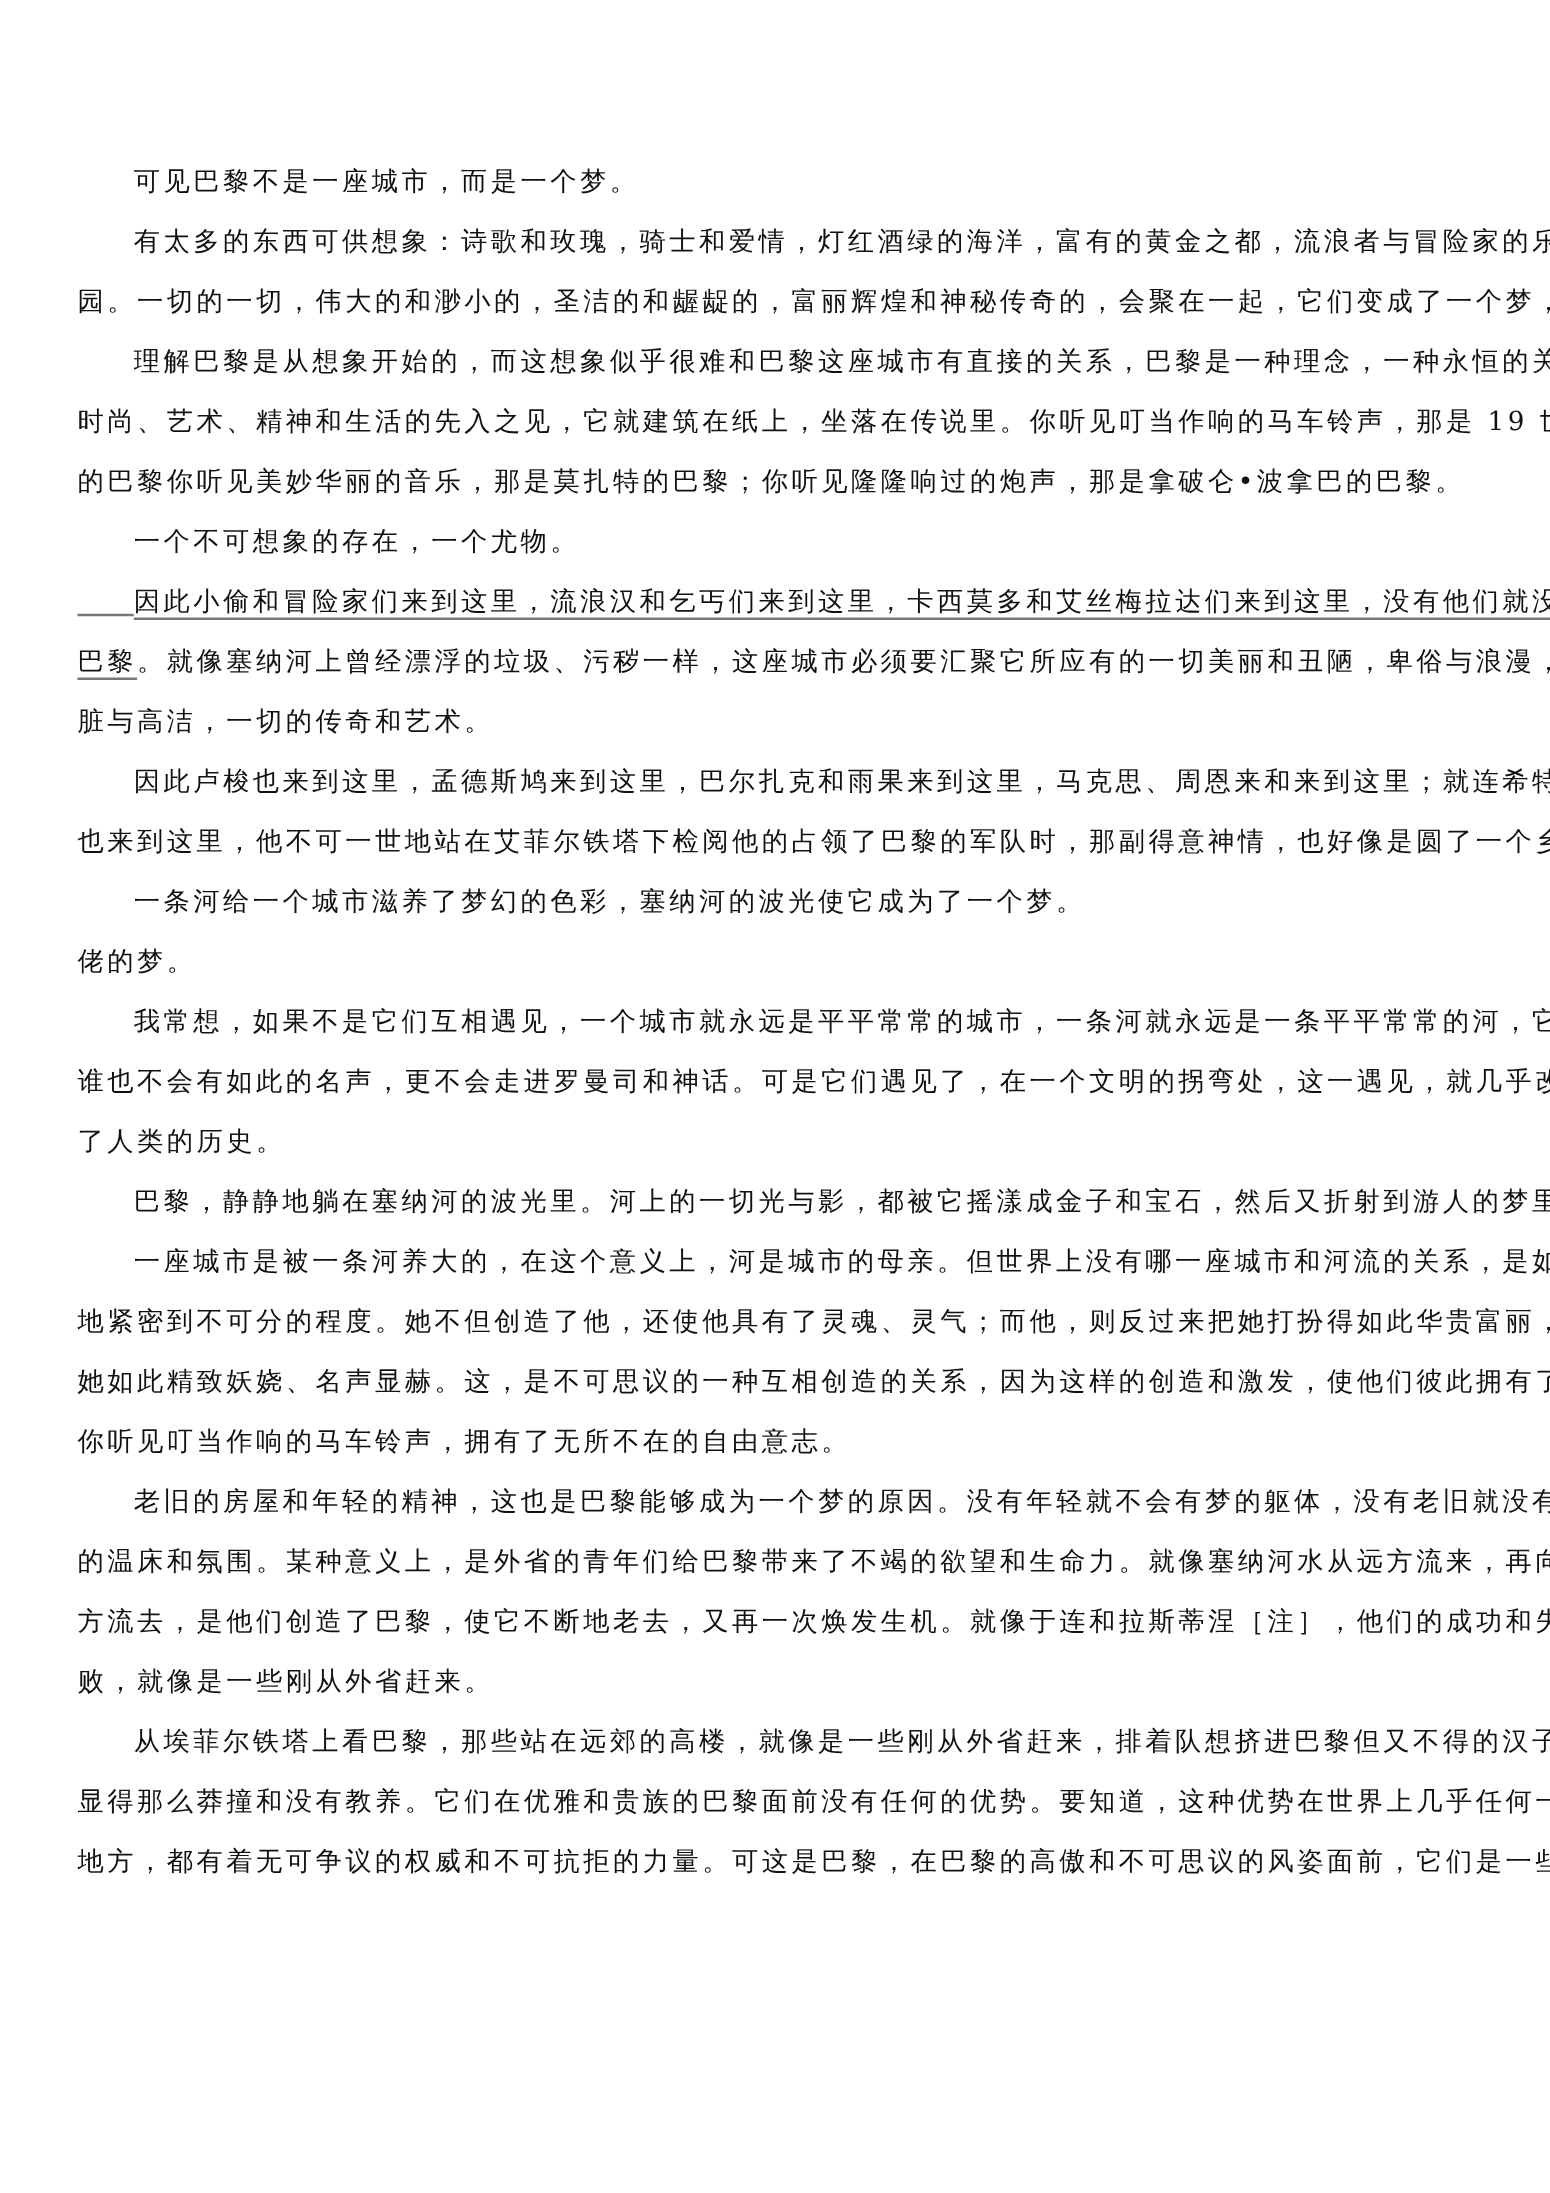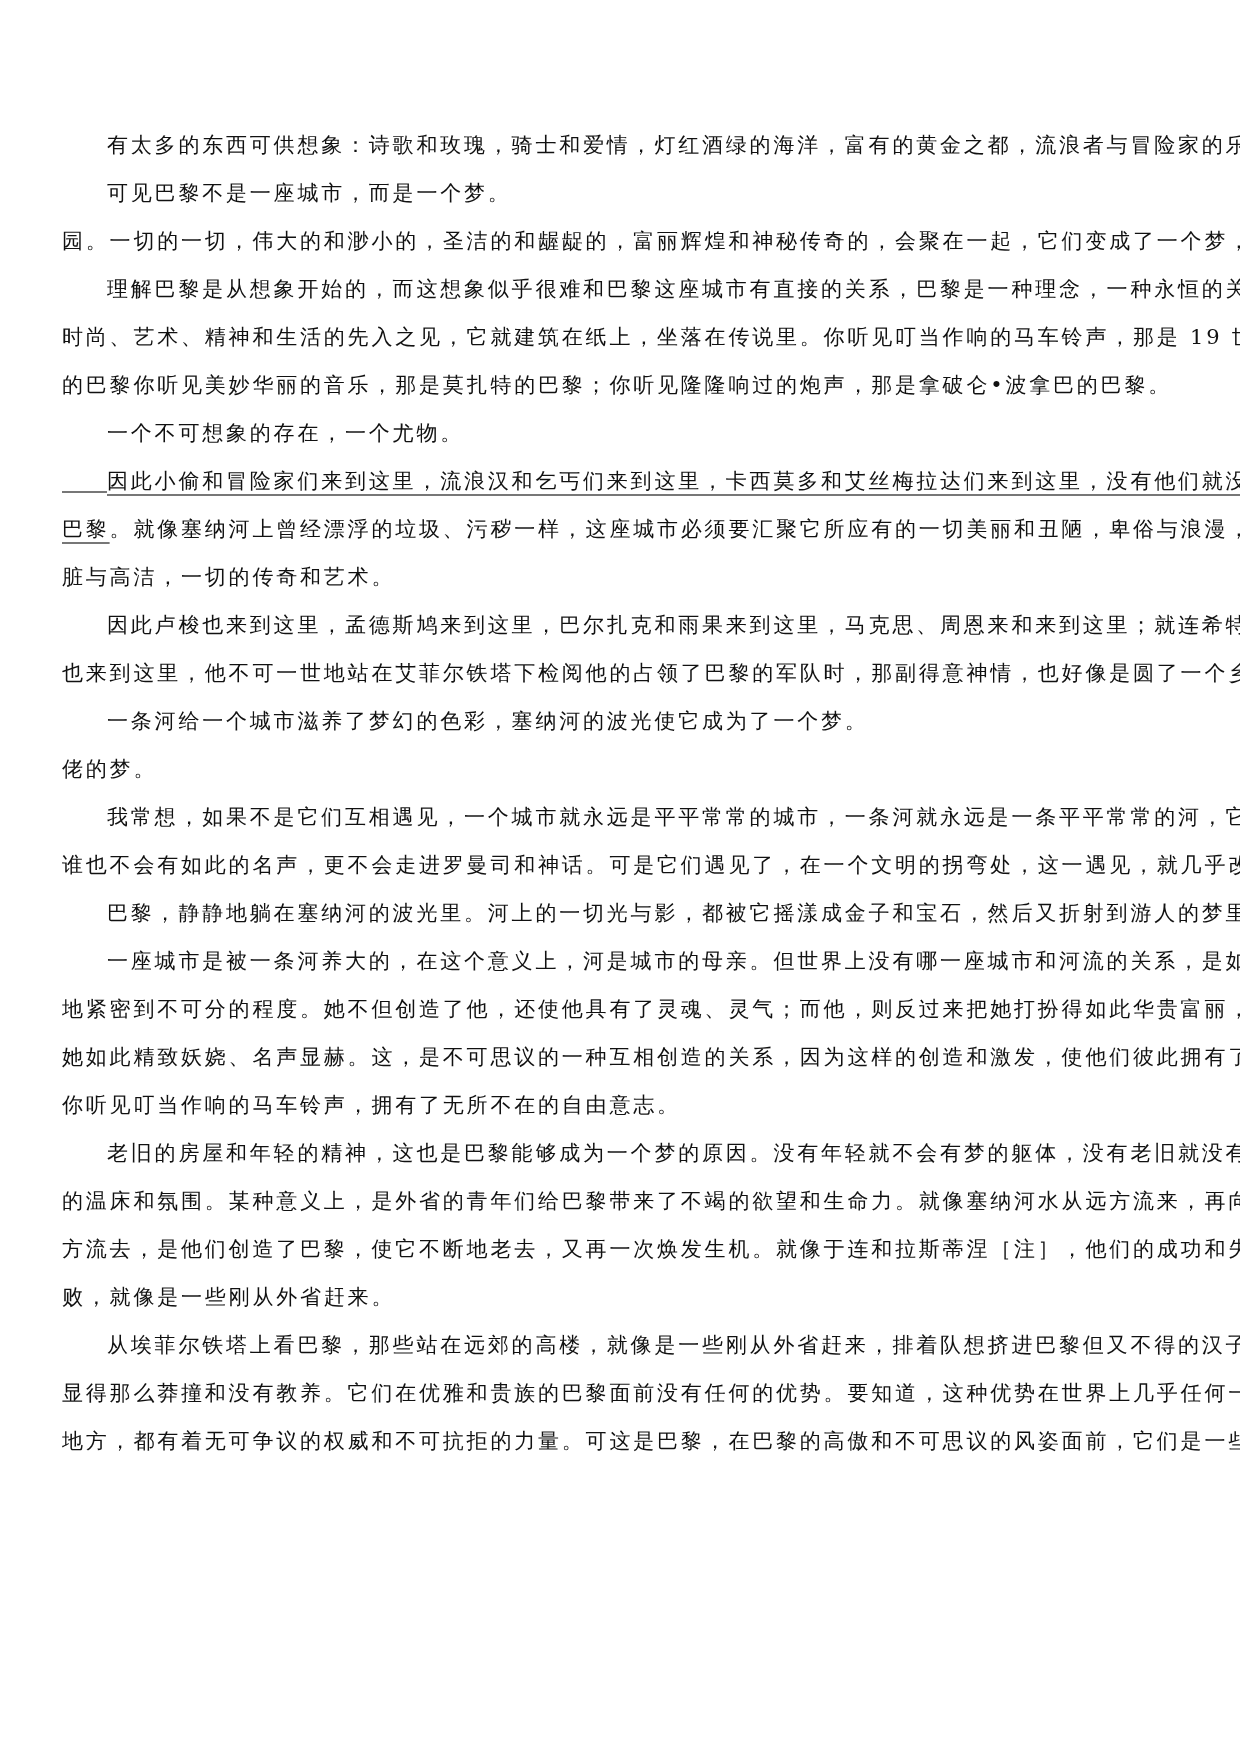--- a/index.html
+++ b/index.html
@@ -44,43 +44,44 @@
     margin-left: -45px;
     box-sizing: border-box;
     margin-top: 0;
   }
 </style>
 </head>
 <body>
 
 <div class="page">
 
+  <div class="line indent">可见巴黎不是一座城市，而是一个梦。</div>
+
   <div class="line indent">有太多的东西可供想象：诗歌和玫瑰，骑士和爱情，灯红酒绿的海洋，富有的黄金之都，流浪者与冒险家的乐</div>
-
-  <div class="line indent">可见巴黎不是一座城市，而是一个梦。</div>
   <div class="line">园。一切的一切，伟大的和渺小的，圣洁的和龌龊的，富丽辉煌和神秘传奇的，会聚在一起，它们变成了一个梦，一</div>
 
   <div class="line indent">理解巴黎是从想象开始的，而这想象似乎很难和巴黎这座城市有直接的关系，巴黎是一种理念，一种永恒的关于</div>
   <div class="line">时尚、艺术、精神和生活的先入之见，它就建筑在纸上，坐落在传说里。你听见叮当作响的马车铃声，那是 19 世纪</div>
   <div class="line">的巴黎你听见美妙华丽的音乐，那是莫扎特的巴黎；你听见隆隆响过的炮声，那是拿破仑•波拿巴的巴黎。</div>
 
   <div class="line indent">一个不可想象的存在，一个尤物。</div>
 
   <div class="line indent"><span class="u-lead"></span><span class="u">因此小偷和冒险家们来到这里，流浪汉和乞丐们来到这里，卡西莫多和艾丝梅拉达们来到这里，没有他们就没有</span></div>
   <div class="line"><span class="u">巴黎</span><span>。就像塞纳河上曾经漂浮的垃圾、污秽一样，这座城市必须要汇聚它所应有的一切美丽和丑陋，卑俗与浪漫，肮</span></div>
   <div class="line">脏与高洁，一切的传奇和艺术。</div>
 
   <div class="line indent">因此卢梭也来到这里，孟德斯鸠来到这里，巴尔扎克和雨果来到这里，马克思、周恩来和来到这里；就连希特勒</div>
   <div class="line">也来到这里，他不可一世地站在艾菲尔铁塔下检阅他的占领了巴黎的军队时，那副得意神情，也好像是圆了一个乡下</div>
   <div class="line indent">一条河给一个城市滋养了梦幻的色彩，塞纳河的波光使它成为了一个梦。</div>
 
   <div class="line">佬的梦。</div>
 
   <div class="line indent">我常想，如果不是它们互相遇见，一个城市就永远是平平常常的城市，一条河就永远是一条平平常常的河，它们</div>
   <div class="line">谁也不会有如此的名声，更不会走进罗曼司和神话。可是它们遇见了，在一个文明的拐弯处，这一遇见，就几乎改写</div>
+  <div class="line">了人类的历史。</div>
 
   <div class="line indent">巴黎，静静地躺在塞纳河的波光里。河上的一切光与影，都被它摇漾成金子和宝石，然后又折射到游人的梦里，</div>
 
   <div class="line indent">一座城市是被一条河养大的，在这个意义上，河是城市的母亲。但世界上没有哪一座城市和河流的关系，是如此</div>
   <div class="line">地紧密到不可分的程度。她不但创造了他，还使他具有了灵魂、灵气；而他，则反过来把她打扮得如此华贵富丽，使</div>
   <div class="line">她如此精致妖娆、名声显赫。这，是不可思议的一种互相创造的关系，因为这样的创造和激发，使他们彼此拥有了如</div>
   <div class="line">你听见叮当作响的马车铃声，拥有了无所不在的自由意志。</div>
 
   <div class="line indent">老旧的房屋和年轻的精神，这也是巴黎能够成为一个梦的原因。没有年轻就不会有梦的躯体，没有老旧就没有梦</div>
   <div class="line">的温床和氛围。某种意义上，是外省的青年们给巴黎带来了不竭的欲望和生命力。就像塞纳河水从远方流来，再向远</div>

